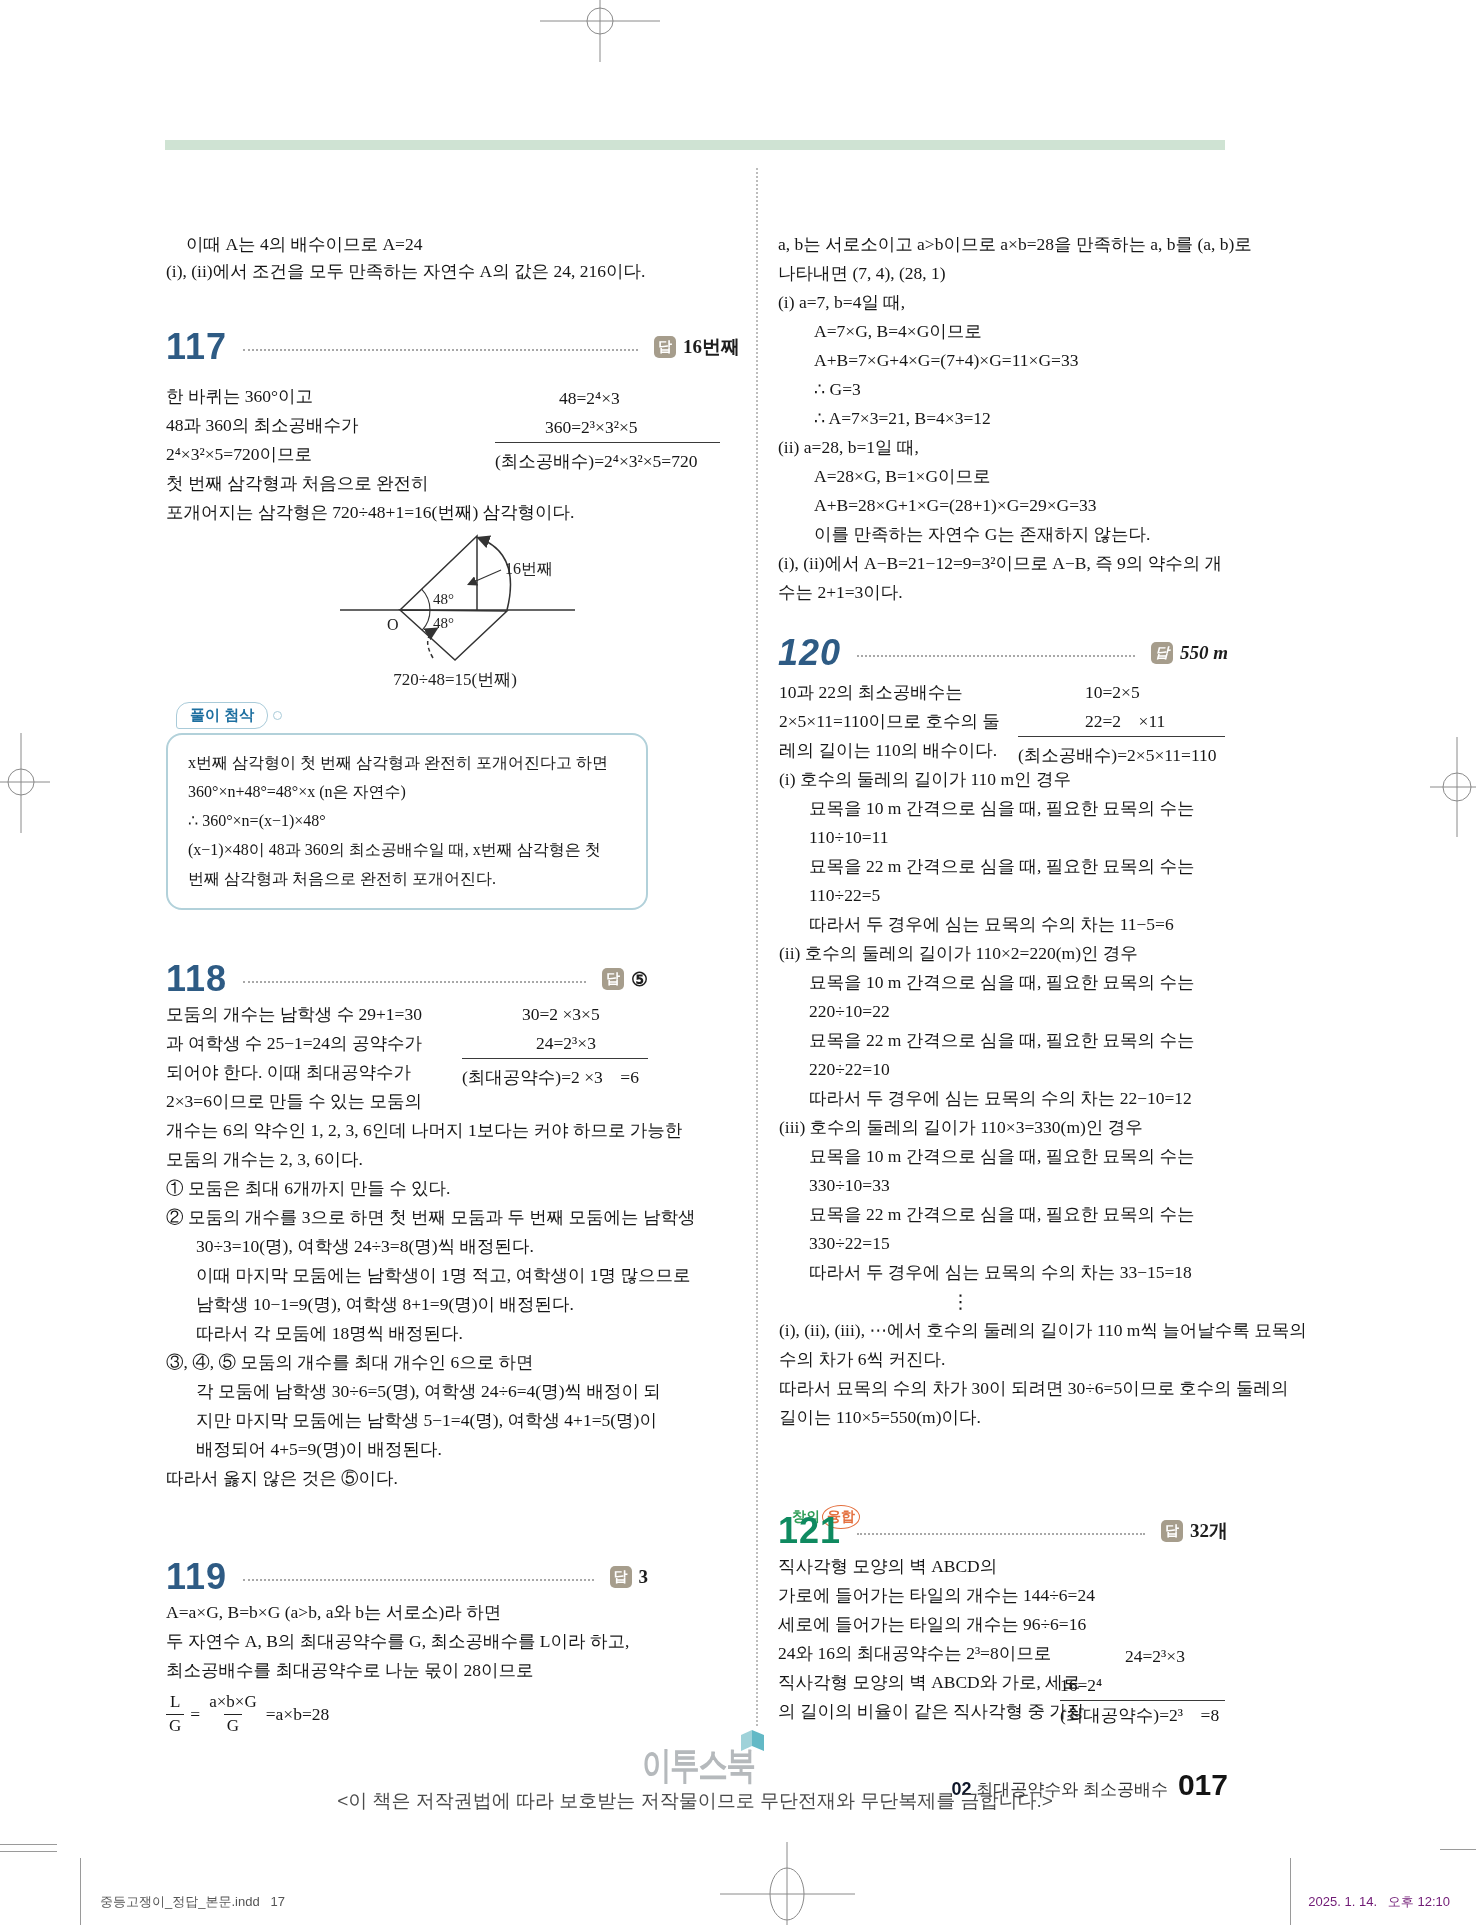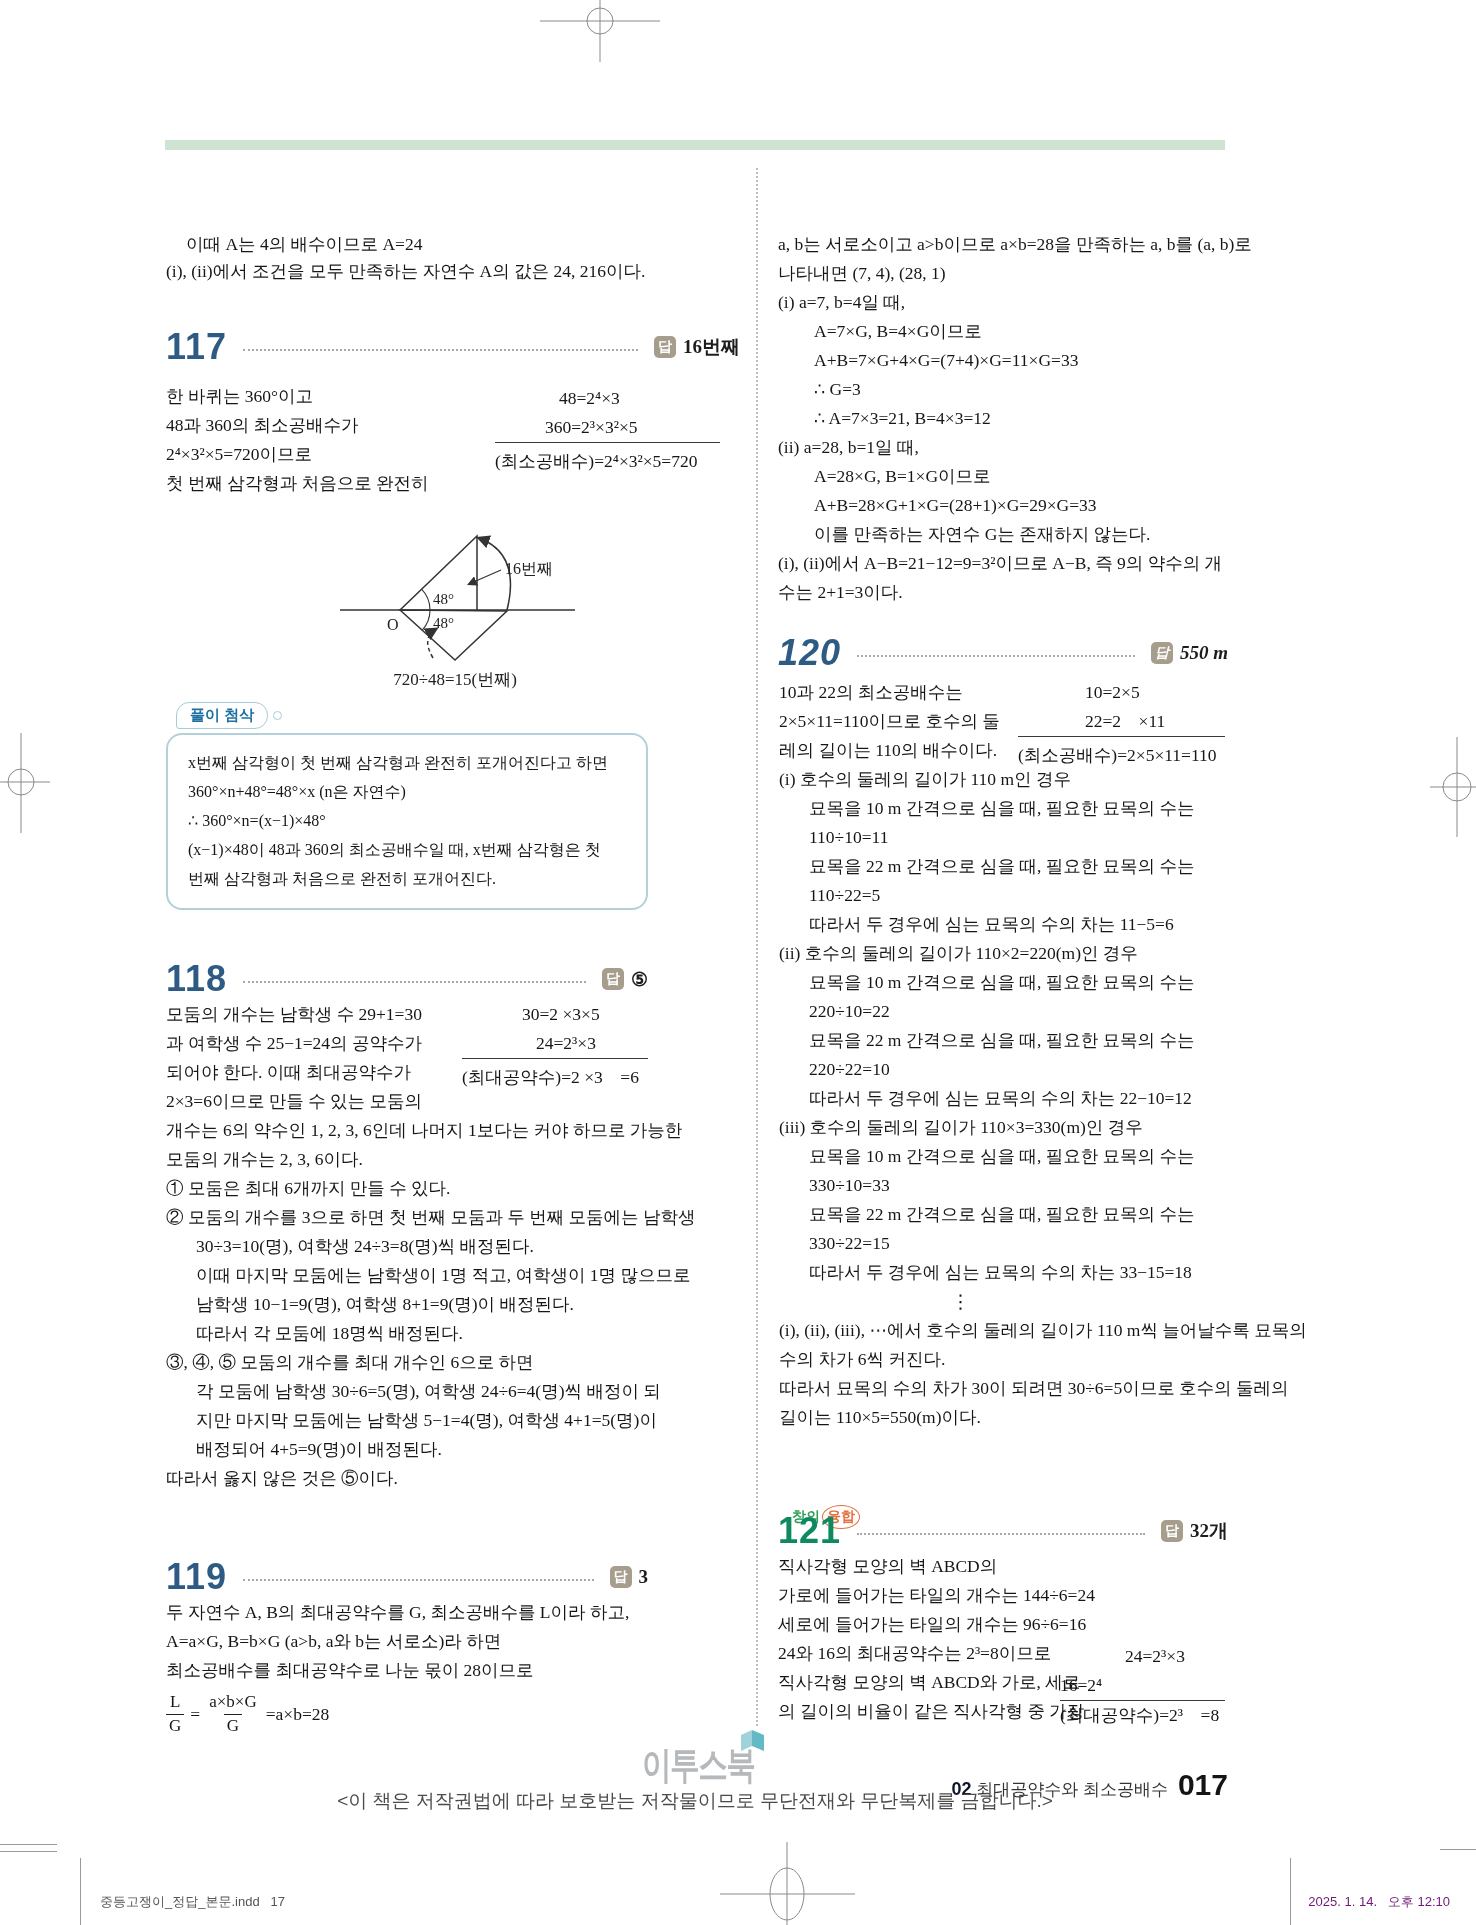--- a/index.html
+++ b/index.html
@@ -122,20 +122,21 @@
     <span class="ansbox">
       <span class="bicon">답</span>
       <span class="anstxt">16번째</span>
     </span>
   </div>
   <div class="block" style="left:166px;top:382px;width:482px;">
     <div class="line">한 바퀴는 360°이고</div>
     <div class="line">48과 360의 최소공배수가</div>
     <div class="line">2⁴×3²×5=720이므로</div>
     <div class="line">첫 번째 삼각형과 처음으로 완전히</div>
+    <div class="line">포개어지는 삼각형은 720÷48+1=16(번째) 삼각형이다.</div>
   </div>
   <div class="panel" style="left:495px;top:384px;width:225px;">
     <div class="pl"><span style="margin-left:64px;">48=2⁴×3</span></div>
     <div class="pl rule"><span style="margin-left:50px;">360=2³×3²×5</span></div>
     <div class="pl pl3"><span>(최소공배수)=2⁴×3²×5=720</span></div>
   </div>
 
   <div style="position:absolute;left:335px;top:532px;">
     <svg width="245" height="160" viewBox="0 0 245 160" font-family="Liberation Serif,serif">
       <defs>
@@ -208,22 +209,22 @@
 
   <div class="hdr" style="left:166px;top:1556px;width:482px;">
     <span class="pnum">119</span>
     <span class="leader"></span>
     <span class="ansbox">
       <span class="bicon">답</span>
       <span class="anstxt">3</span>
     </span>
   </div>
   <div class="block" style="left:166px;top:1598px;width:482px;">
+    <div class="line">A=a×G, B=b×G (a&gt;b, a와 b는 서로소)라 하면</div>
     <div class="line">두 자연수 A, B의 최대공약수를 G, 최소공배수를 L이라 하고,</div>
-    <div class="line">A=a×G, B=b×G (a&gt;b, a와 b는 서로소)라 하면</div>
     <div class="line">최소공배수를 최대공약수로 나눈 몫이 28이므로</div>
     <div class="fracline">
       <span class="frac">
         <span class="num">L</span>
         <span class="den">G</span>
       </span>
       <span>=</span>
       <span class="frac">
         <span class="num">a×b×G</span>
         <span class="den">G</span>

